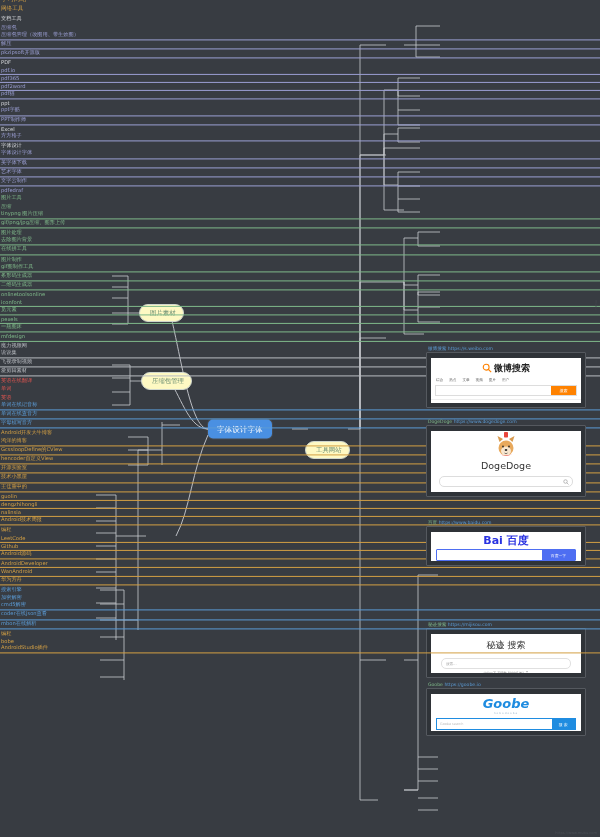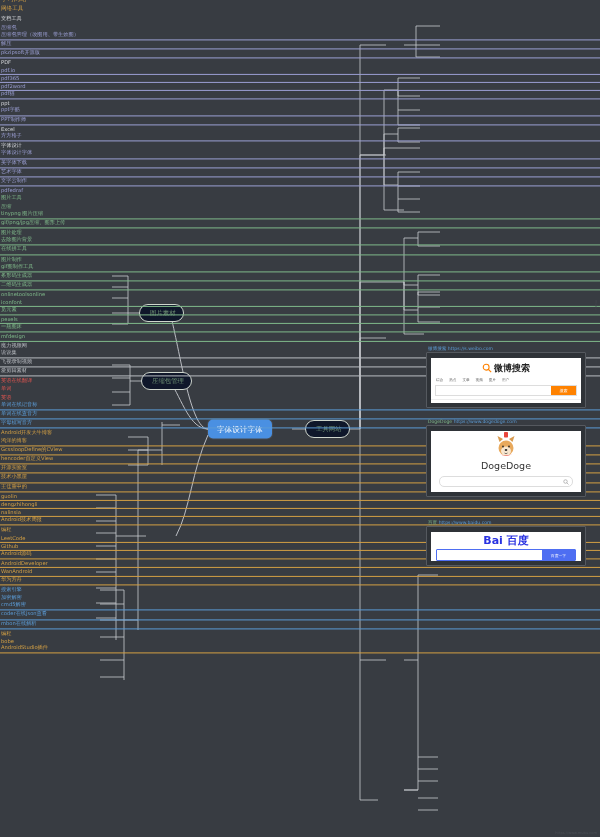--- a/index.html
+++ b/index.html
@@ -15,21 +15,21 @@
   .c-white{color:#d8dade;}
   .c-green{color:#7fb98a;}
   .c-red{color:#d9534f;}
   .c-blue{color:#5b9bd5;}
   .c-orange{color:#d4a044;}
   .c-grey{color:#b9bcc2;}
   .pill{position:absolute;transform:translateY(-50%);border-radius:10px;
         padding:3.5px 7px;font-size:6.4px;white-space:nowrap;}
   .pill.center{background:#4a90e2;color:#fff;font-size:7.6px;border-radius:5px;
         padding:4.5px 9px;box-shadow:0 0 0 1px rgba(255,255,255,.08);}
-  .pill.light{background:#0f172a;color:#6d8f73;border:0.7px solid #cfd6cd;padding-left:10px;}
+  .pill.light{background:#fef9c3;color:#6d8f73;border:0.7px solid #cfd6cd;padding-left:10px;}
   
   .card{position:absolute;background:#2f3338;border:0.8px solid #55595f;border-radius:1px;}
   .card .cap{position:absolute;top:-7.5px;left:1px;font-size:4.6px;white-space:nowrap;}
   .shot{position:absolute;left:4px;right:4px;top:5px;bottom:4px;background:#fff;overflow:hidden;}
   .sbtn{position:absolute;right:0;top:0;bottom:0;width:22%;background:#ff8200;color:#fff;
         font-size:4px;display:flex;align-items:center;justify-content:center;}
   .wm{position:absolute;right:3px;bottom:2px;font-size:3.6px;color:#4a4e55;}
   .wmv{position:absolute;right:2px;top:300px;font-size:3.4px;color:#44484e;
        writing-mode:vertical-rl;}
 </style>
@@ -84,21 +84,21 @@
       <path d="M418 757 L438 757 M418 769 L438 769 M418 781 L438 781"></path>
       <path d="M418 790 L404 790 M404 790 L418 790 M418 798 L438 798 M418 810 L438 810"></path>
       <path d="M404 660 L404 660"></path>
 
       <path d="M360 660 L360 800 M360 800 L378 800"></path>
     </g>
   </svg>
 
   <div class="pill center" style="left:208px;top:429px;">字体设计字体</div>
 
-  <div class="pill light" style="left:305px;top:429px;text-align:right;">工具网站</div>
+  <div class="pill light" style="left:305px;top:450px;text-align:right;">工具网站</div>
   <div class="pill light" style="left:139px;top:313px;">图片素材</div>
   <div class="pill light" style="left:141px;top:381px;">压缩包管理</div>
   <div class="leaf c-orange nb" style="left:145px;top:536px;font-size:6.4px;">学习网站</div>
   <div class="leaf c-orange nb" style="left:364px;top:660px;font-size:5.6px;">网络工具</div>
 
   <div class="leaf c-white nb" style="left:346px;top:155px;">文档工具</div>
 
   <div class="leaf c-purple nb" style="left:362px;top:45px;">压缩包</div>
   <div class="leaf c-purple" style="left:404px;top:26px;">压缩包管理（改图用、带生效图）</div>
   <div class="leaf c-purple" style="left:404px;top:45px;">解压</div>
@@ -247,21 +247,59 @@
       <div style="position:relative;margin:5px 8px 0 8px;height:9px;border:0.8px solid #ddd;border-radius:5px;">
         <svg width="6" height="6" viewBox="0 0 24 24" style="position:absolute;right:3px;top:1.5px;">
           <circle cx="10" cy="10" r="7" fill="none" stroke="#999" stroke-width="2.6"></circle>
           <path d="M15 15 L22 22" stroke="#999" stroke-width="2.6"></path>
         </svg>
       </div>
     </div>
   </div>
 
 
-
+  <div class="card" style="left:426px;top:628px;width:158px;height:48px;">
+    <div class="cap">
+      <span class="c-green">秘迹搜索</span>
+      <span class="c-blue">https://mijisou.com</span>
+    </div>
+    <div class="shot">
+      <div style="height:22px;display:flex;align-items:center;justify-content:center;gap:2px;">
+        <span style="font-size:9px;color:#333;">秘迹 搜索</span>
+        <svg width="9" height="9" viewBox="0 0 24 24" style="position:absolute;left:50%;margin-left:-10px;">
+          <circle cx="11" cy="11" r="7.5" fill="none" stroke="#555" stroke-width="1.6"></circle>
+          <path d="M16 16 L21 21" stroke="#555" stroke-width="1.6"></path>
+        </svg>
+      </div>
+      <div style="position:relative;margin:2px 10px 0 10px;height:9px;border:0.8px solid #e0e0e0;border-radius:5px;
+                  display:flex;align-items:center;padding-left:4px;">
+        <span style="font-size:3.6px;color:#aaa;">搜索...</span>
+      </div>
+      <div style="text-align:center;margin-top:2px;font-size:3.2px;color:#888;">企业一下  平级数 8000条的汇量</div>
+    </div>
+  </div>
+
+  <div class="card" style="left:426px;top:688px;width:158px;height:46px;">
+    <div class="cap">
+      <span class="c-green">Goobe</span>
+      <span class="c-blue">https://goobe.io</span>
+    </div>
+    <div class="shot">
+      <div style="height:22px;display:flex;flex-direction:column;align-items:center;justify-content:center;">
+        <span style="font-size:13px;font-weight:bold;font-style:italic;color:#1f8ce0;">Goobe</span>
+        <span style="font-size:2.8px;color:#9fb6c8;letter-spacing:1px;">nobodoobe</span>
+      </div>
+      <div style="position:relative;margin:2px 5px 0 5px;height:10px;border:0.8px solid #1f8ce0;
+                  display:flex;align-items:center;padding-left:3px;">
+        <span style="font-size:3.4px;color:#bbb;">Goobe search</span>
+        <div style="position:absolute;right:0;top:0;bottom:0;width:17%;background:#1f8ce0;color:#fff;
+                    font-size:3.8px;display:flex;align-items:center;justify-content:center;">搜 索</div>
+      </div>
+    </div>
+  </div>
 
   <div class="leaf c-blue nb" style="left:390px;top:757px;">加密解密</div>
   <div class="leaf c-blue" style="left:438px;top:757px;">cmd5解密</div>
   <div class="leaf c-blue" style="left:390px;top:769px;">coder在线json查看</div>
   <div class="leaf c-blue" style="left:390px;top:781px;">mbon在线解析</div>
 
   <div class="leaf c-orange nb" style="left:360px;top:800px;">编程</div>
   <div class="leaf c-orange nb" style="left:384px;top:798px;">bobe</div>
   <div class="leaf c-orange" style="left:384px;top:812px;">AndroidStudio插件</div>
 

